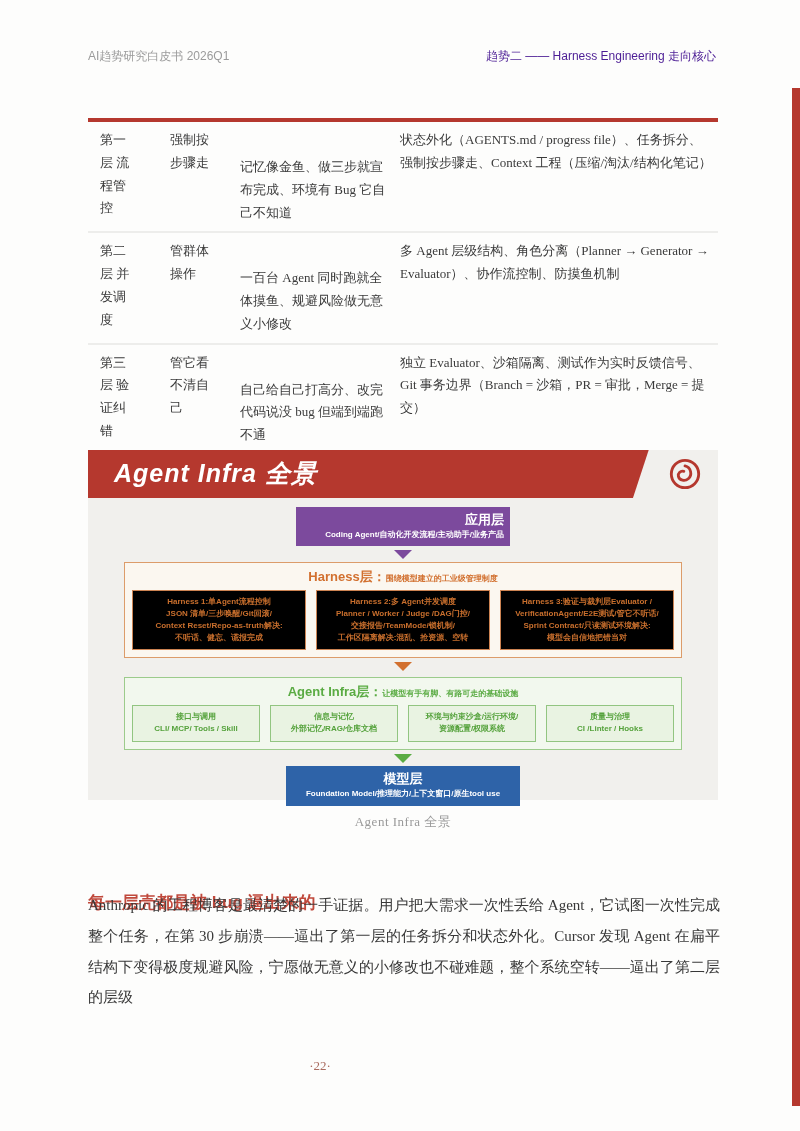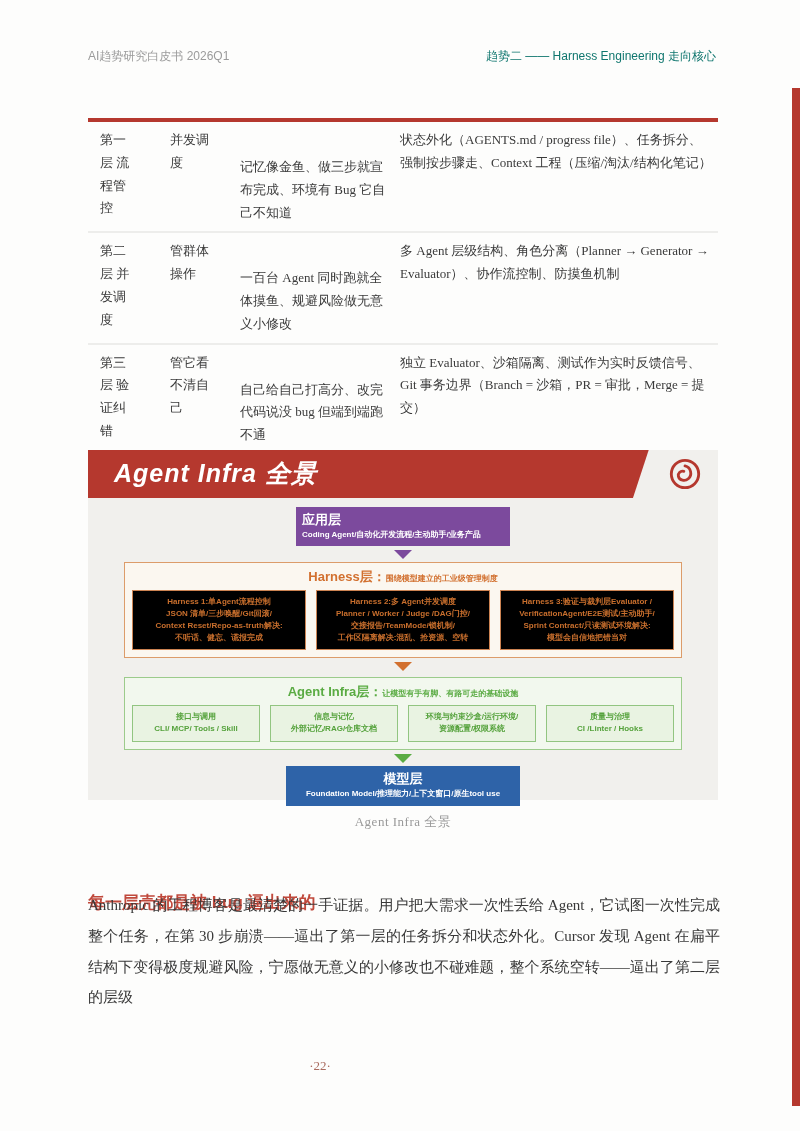--- a/index.html
+++ b/index.html
@@ -10,41 +10,41 @@
     font-family:"Liberation Serif","DejaVu Serif",serif; color:#3a3a3a;
   }
 
   
   .red-edge { position:absolute; right:0; top:88px; width:8px; height:1018px; background:#b5382e; }
 
   
   .hdr { position:absolute; top:48px; left:88px; width:628px; display:flex; justify-content:space-between;
          font-family:"Liberation Sans","DejaVu Sans",sans-serif; font-size:12px; }
   .hdr-left { color:#9b9b9b; }
-  .hdr-right { color:#0f766e; }
+  .hdr-right { color:#4c1d95; }
 
   
   .tbl { position:absolute; top:118px; left:88px; width:630px; border-top:4px solid #b5382e; }
   .t-row { display:grid; grid-template-columns:70px 70px 160px 1fr; padding:7px 0 7px 12px;
            border-bottom:2px solid #ededeb; font-size:13px; line-height:1.75; }
   .c1 { width:30px; }
   .c2 { width:44px; }
   .c3 { width:152px;margin-top:27px; }
   .c4 { padding-right:4px; }
 
   
   .diagram { position:absolute; top:450px; left:88px; width:630px; height:350px; background:#f1f0ed; }
   .banner { position:relative; height:48px; }
   .banner-red { position:absolute; inset:0; background:#b5382e;
                 clip-path:polygon(0 0, 89% 0, 86.5% 100%, 0 100%); }
   .banner-title { position:absolute; left:26px; top:7px; color:#ffffff; font-style:italic; font-weight:bold;
                   font-size:25px; letter-spacing:1px; font-family:"Liberation Sans","DejaVu Sans",sans-serif; }
   .logo { position:absolute; right:16px; top:7px; width:34px; height:34px; }
 
-  .app-box { margin:9px auto 0; width:214px; background:#7c4a9d; color:#fff; text-align:left; padding:5px 6px 6px;
+  .app-box { margin:9px auto 0; width:214px; background:#7c4a9d; color:#fff; text-align:right; padding:5px 6px 6px;
              font-family:"Liberation Sans","DejaVu Sans",sans-serif; }
   .box-title { font-weight:bold; font-size:13px; line-height:1.3; }
   .box-sub { font-weight:bold; font-size:8px; line-height:1.4; }
 
   .tri { width:0; height:0; border-left:9px solid transparent; border-right:9px solid transparent;
          border-top:9px solid #000; margin:4px auto 3px; }
   .tri-purple { border-top-color:#7c4a9d; }
   .tri-orange { border-top-color:#d2702f; }
   .tri-green  { border-top-color:#5aab43; }
 
@@ -85,21 +85,21 @@
   <div class="red-edge"></div>
 
   <div class="hdr">
     <span class="hdr-left">AI趋势研究白皮书 2026Q1</span>
     <span class="hdr-right">趋势二 —— Harness Engineering 走向核心</span>
   </div>
 
   <div class="tbl">
     <div class="t-row">
       <div class="c1">第一层 流程管控</div>
-      <div class="c2">并发调度</div>
+      <div class="c2">强制按步骤走</div>
       <div class="c3">记忆像金鱼、做三步就宣布完成、环境有 Bug 它自己不知道</div>
       <div class="c4">状态外化（AGENTS.md / progress file）、任务拆分、强制按步骤走、Context 工程（压缩/淘汰/结构化笔记）</div>
     </div>
     <div class="t-row">
       <div class="c1">第二层 并发调度</div>
       <div class="c2">管群体操作</div>
       <div class="c3">一百台 Agent 同时跑就全体摸鱼、规避风险做无意义小修改</div>
       <div class="c4">多 Agent 层级结构、角色分离（Planner → Generator → Evaluator）、协作流控制、防摸鱼机制</div>
     </div>
     <div class="t-row">
@@ -140,21 +140,21 @@
           <div>不听话、健忘、谎报完成</div>
         </div>
         <div class="h-box">
           <div>Harness 2:多 Agent并发调度</div>
           <div>Planner / Worker / Judge /DAG门控/</div>
           <div>交接报告/TeamMode/锁机制/</div>
           <div>工作区隔离解决:混乱、抢资源、空转</div>
         </div>
         <div class="h-box">
           <div>Harness 3:验证与裁判层Evaluator /</div>
-          <div>VerificationAgent/E2E测试/主动助手/</div>
+          <div>VerificationAgent/E2E测试/管它不听话/</div>
           <div>Sprint Contract/只读测试环境解决:</div>
           <div>模型会自信地把错当对</div>
         </div>
       </div>
     </div>
     <div class="tri tri-orange"></div>
 
     <div class="layer-box infra">
       <div class="layer-title">
         <span class="lt-big">Agent Infra层：</span><span class="lt-small">让模型有手有脚、有路可走的基础设施</span>

